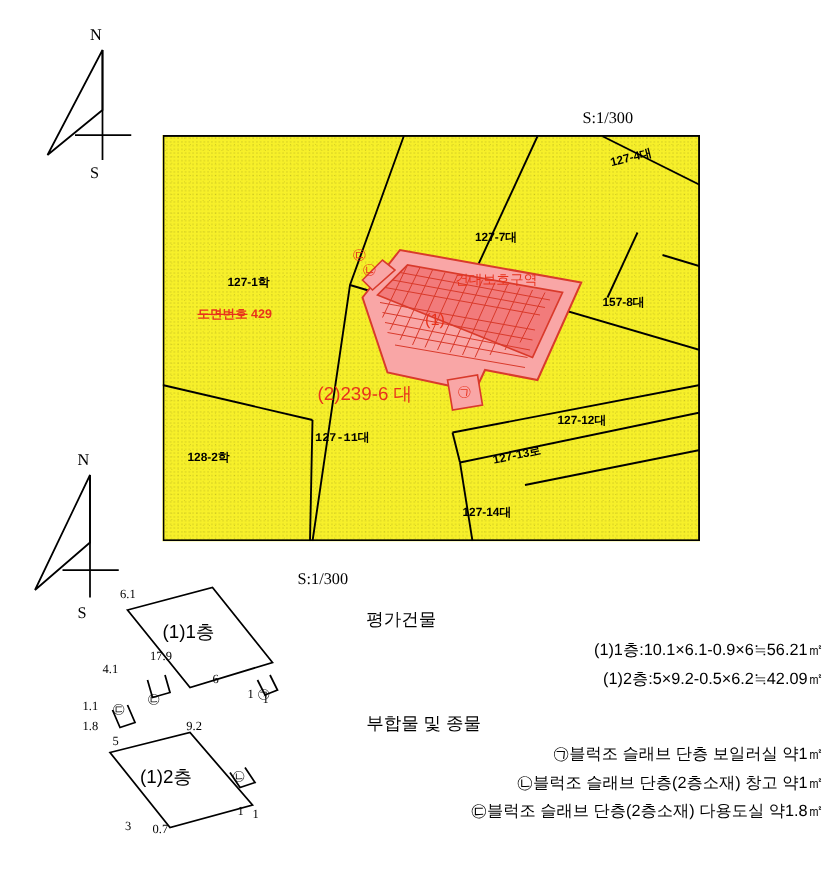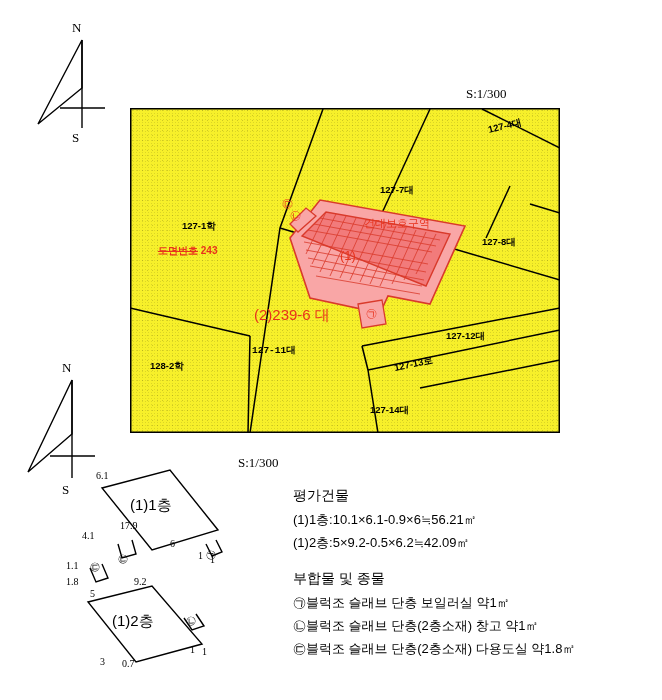--- a/index.html
+++ b/index.html
@@ -121,20 +121,21 @@
   }
   #desc-block .hd {
     font-size: 14px;
     margin: 0 0 6px 0;
     font-family: "Liberation Sans", sans-serif;
   }
   #desc-block .ln {
     font-size: 13px;
     margin: 0 0 5px 0;
     white-space: nowrap;
+    text-align: right;
   }
   #desc-block .grp2 { margin-top: 18px; }
 </style>
 </head>
 <body>
 
 <div class="compass" style="left:30px; top:20px; width:80px; height:130px;">
   <span class="n" style="left:42px; top:0px;">N</span>
   <span class="s" style="left:42px; top:110px;">S</span>
   <svg width="80" height="130" viewBox="0 0 80 130" style="position:absolute; left:0; top:0;">
@@ -204,31 +205,31 @@
       </g>
 
       <polygon points="228,196 252,192 256,216 232,220" fill="#f9a6a6" stroke="#d93a2b" stroke-width="1.3"></polygon>
 
       <polygon points="160,116 176,100 186,108 168,124" fill="#f9a6a6" stroke="#d93a2b" stroke-width="1.3"></polygon>
     </g>
   </svg>
 
   <span class="parcel-label" style="left:358px; top:12px; transform:rotate(-14deg);">127-4대</span>
   <span class="parcel-label" style="left:250px; top:76px;">127-7대</span>
-  <span class="parcel-label" style="left:352px; top:128px;">127-8대</span>
+  <span class="parcel-label" style="left:352px; top:128px;">157-8대</span>
   <span class="parcel-label" style="left:52px; top:112px;">127-1학</span>
   <span class="parcel-label" style="left:316px; top:222px;">127-12대</span>
   <span class="parcel-label" style="left:122px; top:236px;font-family:Liberation Mono, monospace;">127-11대</span>
   <span class="parcel-label" style="left:20px; top:252px;">128-2학</span>
   <span class="parcel-label" style="left:264px; top:250px; transform:rotate(-12deg);">127-13로</span>
   <span class="parcel-label" style="left:240px; top:296px;">127-14대</span>
 
   <span class="doc-num" style="left:28px; top:136px;">
     <span class="strike">도면번호</span>
-    <span>243</span>
+    <span>429</span>
   </span>
 
   <span class="mid-red" style="left:234px; top:108px;">건대보호구역</span>
   <span class="mid-red" style="left:210px; top:140px; font-size:13px;">(1)</span>
   <span class="big-red" style="left:124px; top:198px;">(2)239-6 대</span>
 
   <span class="circ-mark" style="left:152px; top:88px;">㉢</span>
   <span class="circ-mark" style="left:160px; top:100px;">㉡</span>
   <span class="circ-mark" style="left:236px; top:198px;">㉠</span>
 </div>
@@ -266,21 +267,21 @@
   <span class="dim" style="left:36px; top:22px;">6.1</span>
   <span class="dim" style="left:60px; top:72px;">17.9</span>
   <span class="dim" style="left:22px; top:82px;">4.1</span>
   <span class="dim" style="left:110px; top:90px;">6</span>
   <span class="dim" style="left:138px; top:102px;">1</span>
   <span class="dim" style="left:150px; top:106px;">1</span>
 
   <span class="dim" style="left:6px; top:112px;">1.1</span>
   <span class="dim" style="left:6px; top:128px;">1.8</span>
   <span class="dim" style="left:30px; top:140px;">5</span>
-  <span class="dim" style="left:74px; top:128px;">9.2</span>
+  <span class="dim" style="left:89px; top:128px;">9.2</span>
   <span class="dim" style="left:40px; top:208px;">3</span>
   <span class="dim" style="left:62px; top:210px;">0.7</span>
   <span class="dim" style="left:130px; top:196px;">1</span>
   <span class="dim" style="left:142px; top:198px;">1</span>
 
   <span class="circ-small" style="left:58px; top:104px;">㉢</span>
   <span class="circ-small" style="left:146px; top:100px;">㉠</span>
   <span class="circ-small" style="left:30px; top:112px;">㉢</span>
   <span class="circ-small" style="left:126px; top:166px;">㉡</span>
 </div>

